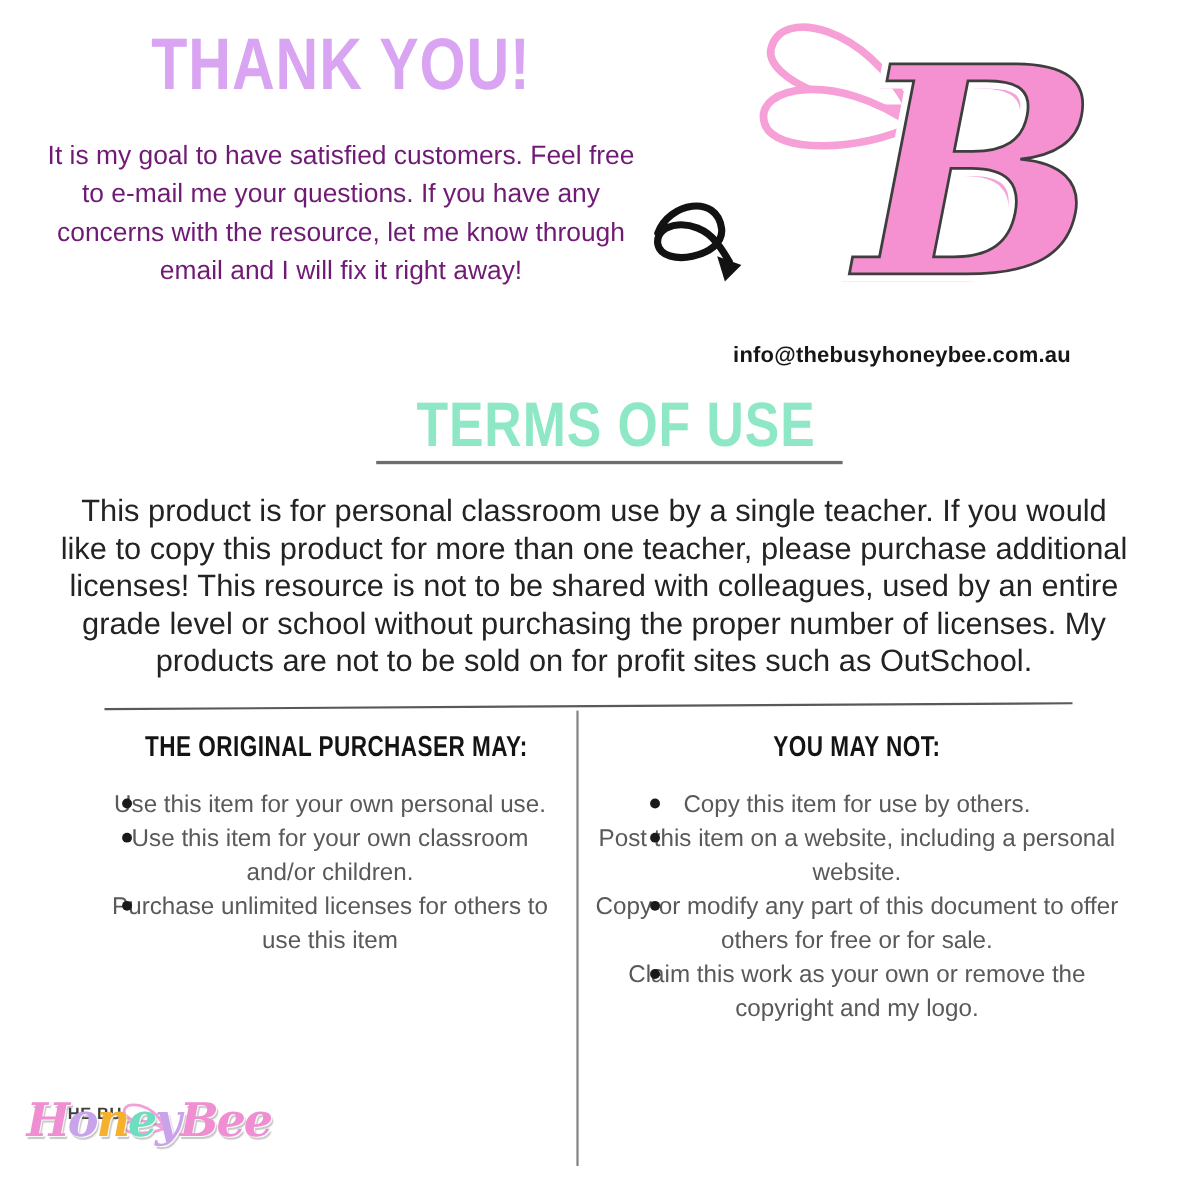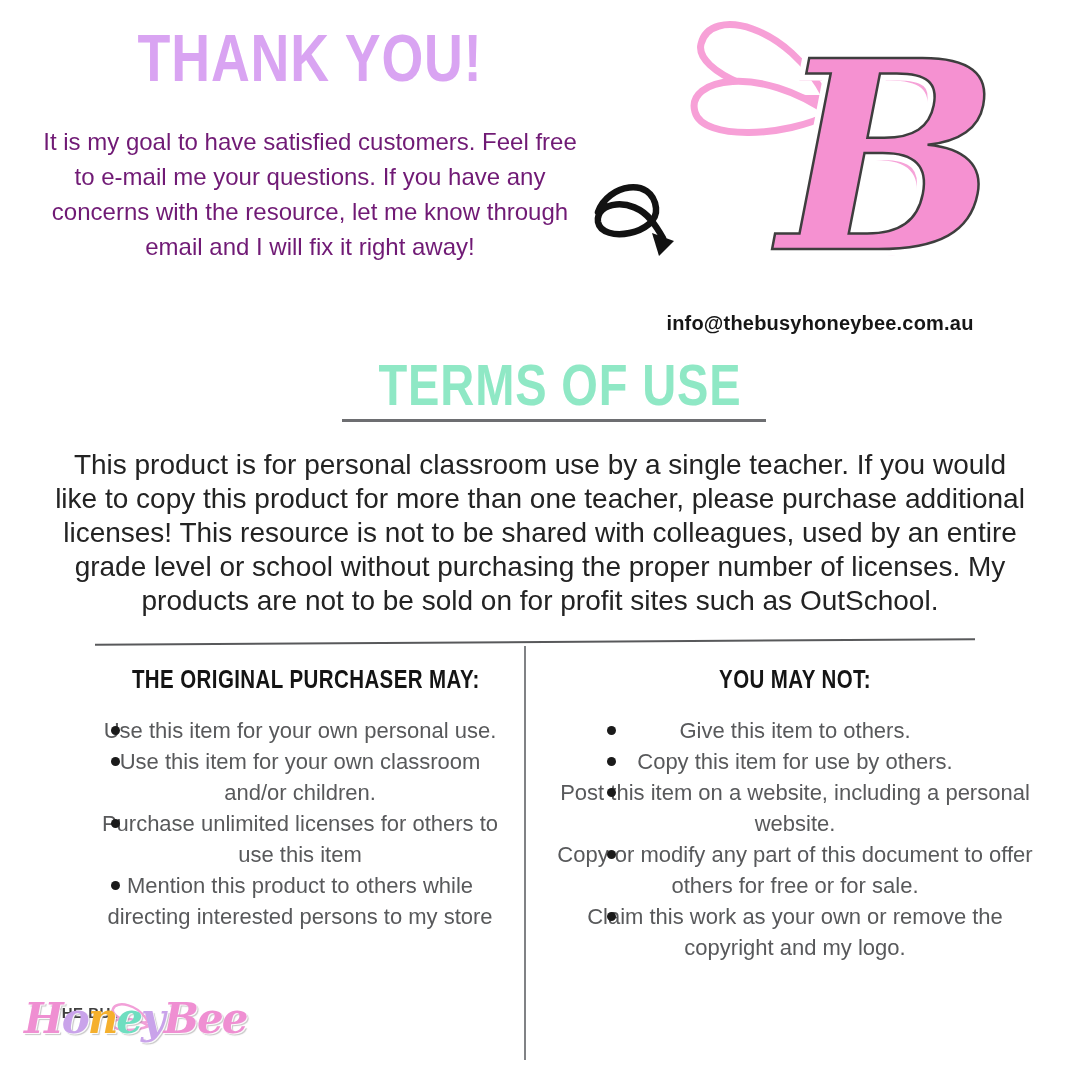--- a/index.html
+++ b/index.html
@@ -39,21 +39,21 @@
   .terms-underline{position:absolute;left:342px;top:419px;width:424px;height:3px;background:#6d6e71;}
   .terms-body{
     position:absolute;left:50px;top:448px;width:980px;text-align:center;
     font-size:28px;line-height:34px;color:#232323;
   }
   
   .hr-top{position:absolute;left:95px;top:641px;width:880px;height:2px;background:#58595b;transform:rotate(-0.35deg);}
   .v-divider{position:absolute;left:524px;top:646px;width:2px;height:414px;background:#808285;}
   .col{position:absolute;top:664px;}
   .col-left{left:95px;width:410px;}
-  .col-right{left:555px;width:480px;}
+  .col-right{left:539px;width:480px;}
   .col-header{
     text-align:center;font-size:25px;font-weight:800;color:#141414;letter-spacing:0.5px;
     transform:scale(0.82,1.05);transform-origin:center top;white-space:nowrap;
   }
   .blist{list-style:none;margin:22px 0 0 0;padding:0;font-size:22px;line-height:31px;color:#58595b;}
   .blist .li{position:relative;}
   .blist .li-text{display:block;text-align:center;}
   .blist .dot{position:absolute;top:11px;width:9px;height:9px;border-radius:50%;background:#1a1a1a;}
   .col-left .dot{left:16px;}
   .col-right .dot{left:52px;}
@@ -118,34 +118,26 @@
           <span class="li-text">Use this item for your own personal use.</span>
         </li>
         <li class="li">
           <span class="dot"></span>
           <span class="li-text">Use this item for your own classroom and/or children.</span>
         </li>
         <li class="li">
           <span class="dot"></span>
           <span class="li-text">Purchase unlimited licenses for others to use this item</span>
         </li>
-        <li class="li">
-          <span class="dot"></span>
-          <span class="li-text">Mention this product to others while directing interested persons to my store</span>
-        </li>
       </ul>
   </div>
 
   <div class="col col-right">
     <div class="col-header">YOU MAY NOT:</div>
     <ul class="blist">
-        <li class="li">
-          <span class="dot"></span>
-          <span class="li-text">Give this item to others.</span>
-        </li>
         <li class="li">
           <span class="dot"></span>
           <span class="li-text">Copy this item for use by others.</span>
         </li>
         <li class="li">
           <span class="dot"></span>
           <span class="li-text">Post this item on a website, including a personal website.</span>
         </li>
         <li class="li">
           <span class="dot"></span>

